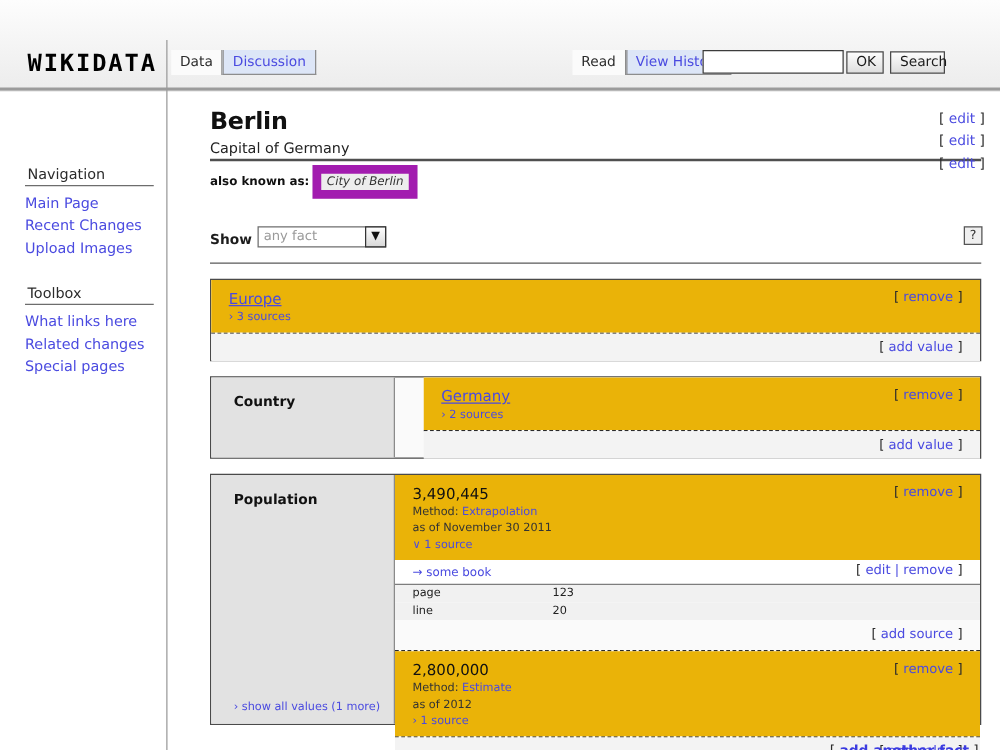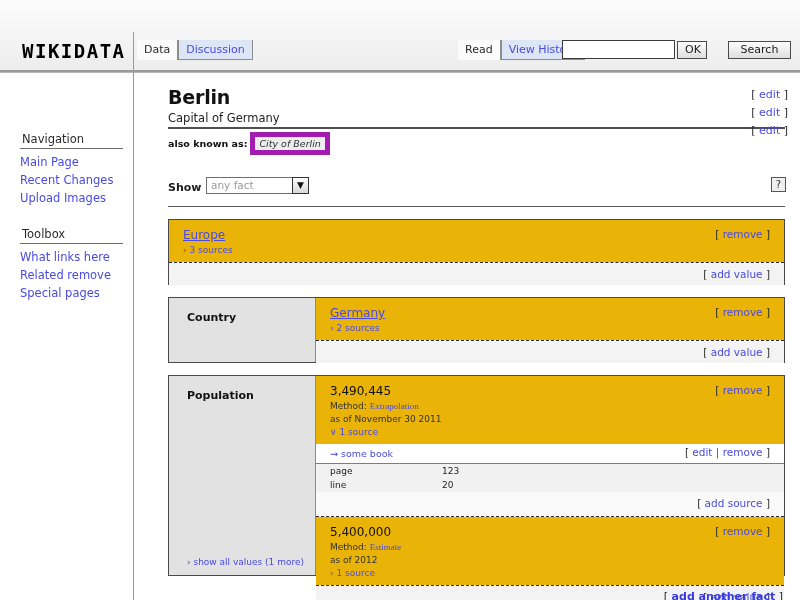--- a/index.html
+++ b/index.html
@@ -93,21 +93,21 @@
     background: linear-gradient(#fdfdfd, #dedede);
     border: 1.3px solid #4a4a4a;
     box-sizing: border-box;
     font-family: "DejaVu Sans", sans-serif;
     font-size: 11px;
     color: #1a1a1a;
     padding: 0 7px;
     text-align: center;
   }
   #btn-ok { left: 677px; width: 30px; }
-  #btn-search { left: 728px; width: 63px; }
+  #btn-search { left: 712px; width: 44px; }
 
   
   #sidebar { position: absolute; left: 0; top: 132px; width: 133px; }
   .side-head {
     margin: 0 0 2px 22px;
     font-size: 11.5px;
     color: #2b2b2b;
   }
   .side-rule {
     margin: 0 10px 6px 20px;
@@ -143,21 +143,21 @@
     margin-top: 3px;
     font-size: 9.5px;
     color: #111;
   }
   #aka-label { font-weight: bold; }
   #aka-badge {
     display: inline-block;
     padding: 1px 4px;
     margin-left: 3px;
     background: #ededed;
-    border: 5px solid #a21caf;
+    border: 7px solid #a21caf;
     font-size: 9.5px;
     font-style: italic;
     color: #333;
   }
   .edit-link {
     position: absolute;
     right: 0;
     font-size: 11px;
     color: #2b2b2b;
   }
@@ -234,21 +234,21 @@
     bottom: 8px;
     font-size: 9px;
     color: #4a4ae0;
   }
   .fact-body { flex: 1 1 auto; background: #fafafa; position: relative; }
 
   .value-row { position: relative; padding: 8px 0 7px 14px; background: #eab308; }
   .value-main { font-size: 12px; color: #111; }
   .value-main.link { color: #4a4ae0; text-decoration: underline; }
   .value-meta { font-size: 9px; color: #333; margin-top: 3px; }
-  .value-meta .v { color: #4a4ae0; font-family: Liberation Serif, serif; }
+  .value-meta .v { color: #4a4ae0; }
   .src-toggle { display: block; font-size: 9px; color: #4a4ae0; margin-top: 3px; }
   .row-action {
     position: absolute;
     right: 14px; top: 8px;
     font-size: 10.5px;
     color: #2b2b2b;
   }
   .row-action i { font-style: normal; color: #4a4ae0; margin-top: 12px; }
 
   .dashed { border-top: 1.4px dashed #2a2a2a; }
@@ -314,21 +314,21 @@
   <div class="side-rule"></div>
   <a class="side-link">Main Page</a>
   <a class="side-link">Recent Changes</a>
   <a class="side-link">Upload Images</a>
 
   <div class="side-gap"></div>
 
   <div class="side-head">Toolbox</div>
   <div class="side-rule"></div>
   <a class="side-link">What links here</a>
-  <a class="side-link">Related remove</a>
+  <a class="side-link">Related changes</a>
   <a class="side-link">Special pages</a>
 </div>
 
 <div id="content">
 
   <div id="title-block">
     <div id="page-title">Berlin</div>
     <div id="subtitle">Capital of Germany</div>
     <div id="title-rule"></div>
     <div id="aka-row">
@@ -357,21 +357,21 @@
         <a class="src-toggle">› 3 sources</a>
         <div class="row-action">[&nbsp;<i>remove</i>&nbsp;]</div>
       </div>
       <div class="dashed"></div>
       <div class="addrow">
         <div class="row-action">[&nbsp;<i>add value</i>&nbsp;]</div>
       </div>
     </div>
   </div>
 
-  <div class="fact" style="height:66px;">
+  <div class="fact" style="height:66px;gap:23px;">
     <div class="fact-label">
       <div class="fact-label-text">Country</div>
     </div>
     <div class="fact-body">
       <div class="value-row">
         <div class="value-main link">Germany</div>
         <a class="src-toggle">› 2 sources</a>
         <div class="row-action">[&nbsp;<i>remove</i>&nbsp;]</div>
       </div>
       <div class="dashed"></div>
@@ -409,21 +409,21 @@
       <div class="src-kv">
         <span class="k">line</span><span class="val">20</span>
       </div>
       <div class="addrow white" style="height:24px;">
         <div class="row-action">[&nbsp;<i>add source</i>&nbsp;]</div>
       </div>
 
       <div class="dashed"></div>
 
       <div class="value-row">
-        <div class="value-main">5,400,000</div>
+        <div class="value-main">2,800,000</div>
         <div class="value-meta">
           <span>Method:</span>
           <span class="v">Estimate</span>
         </div>
         <div class="value-meta">as of 2012</div>
         <a class="src-toggle">› 1 source</a>
         <div class="row-action">[&nbsp;<i>remove</i>&nbsp;]</div>
       </div>
 
       <div class="dashed"></div>

